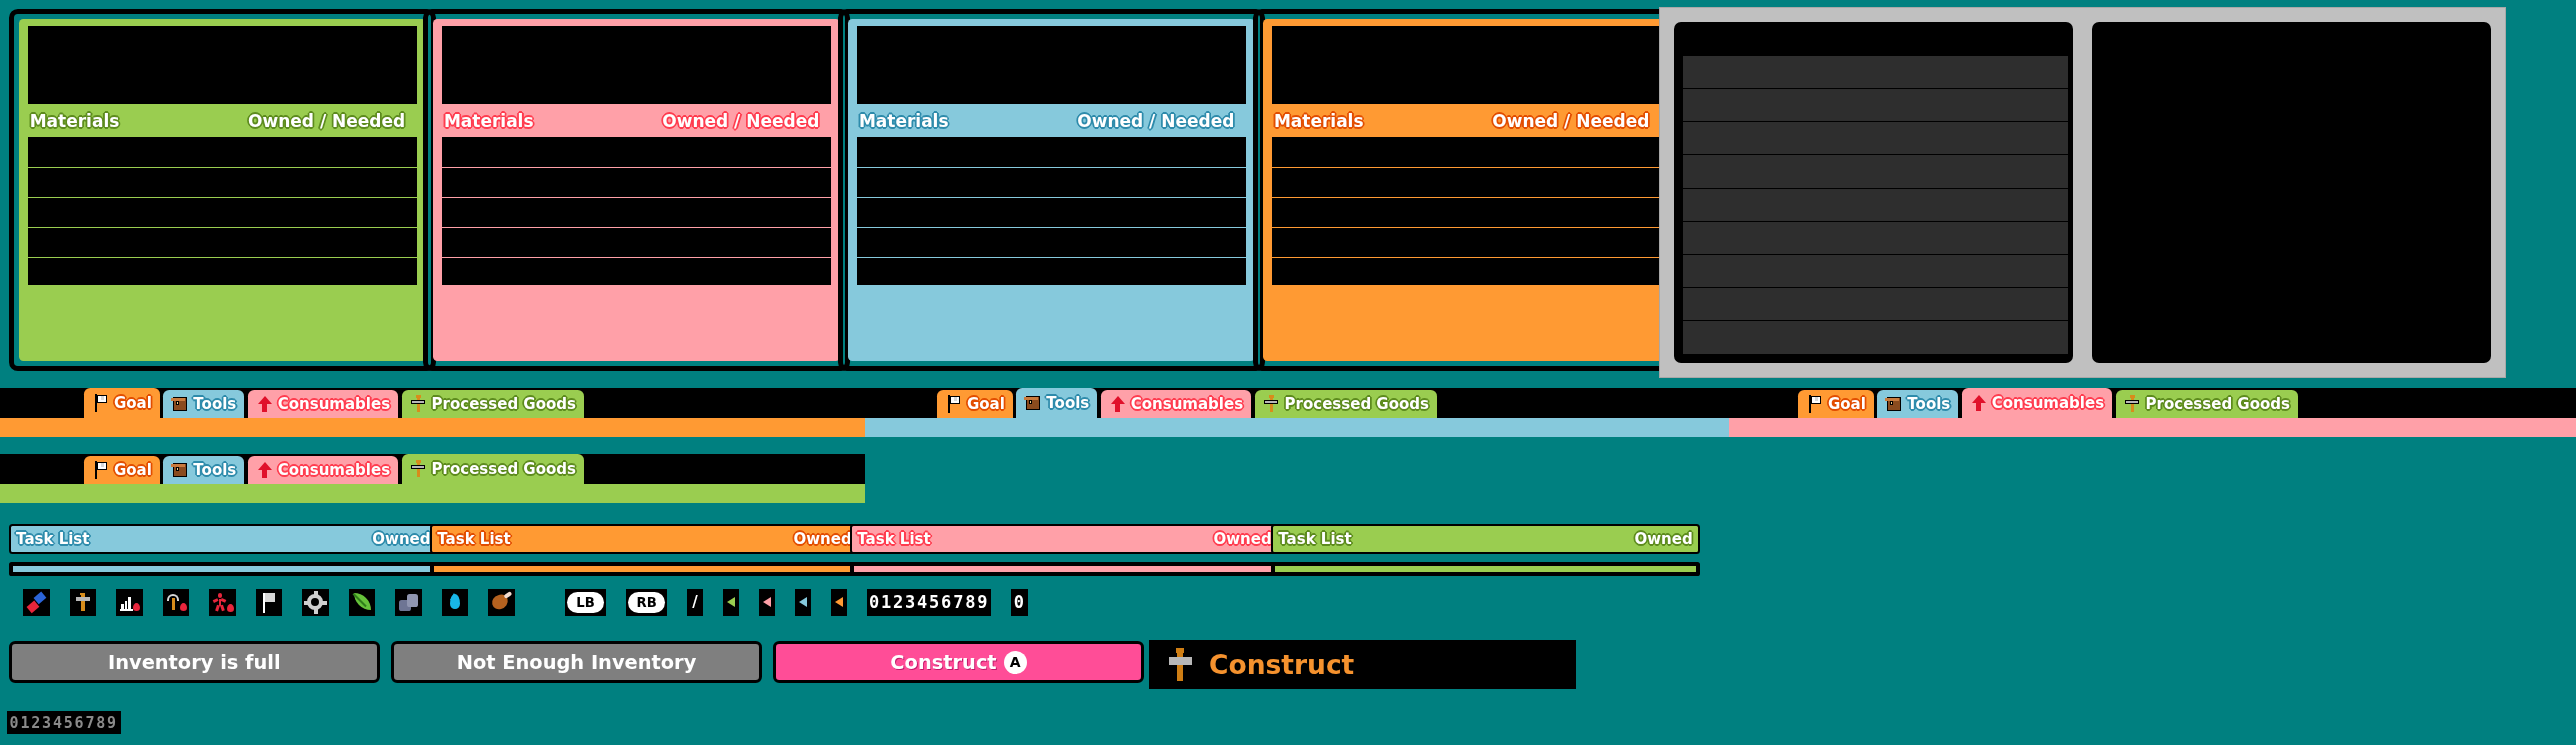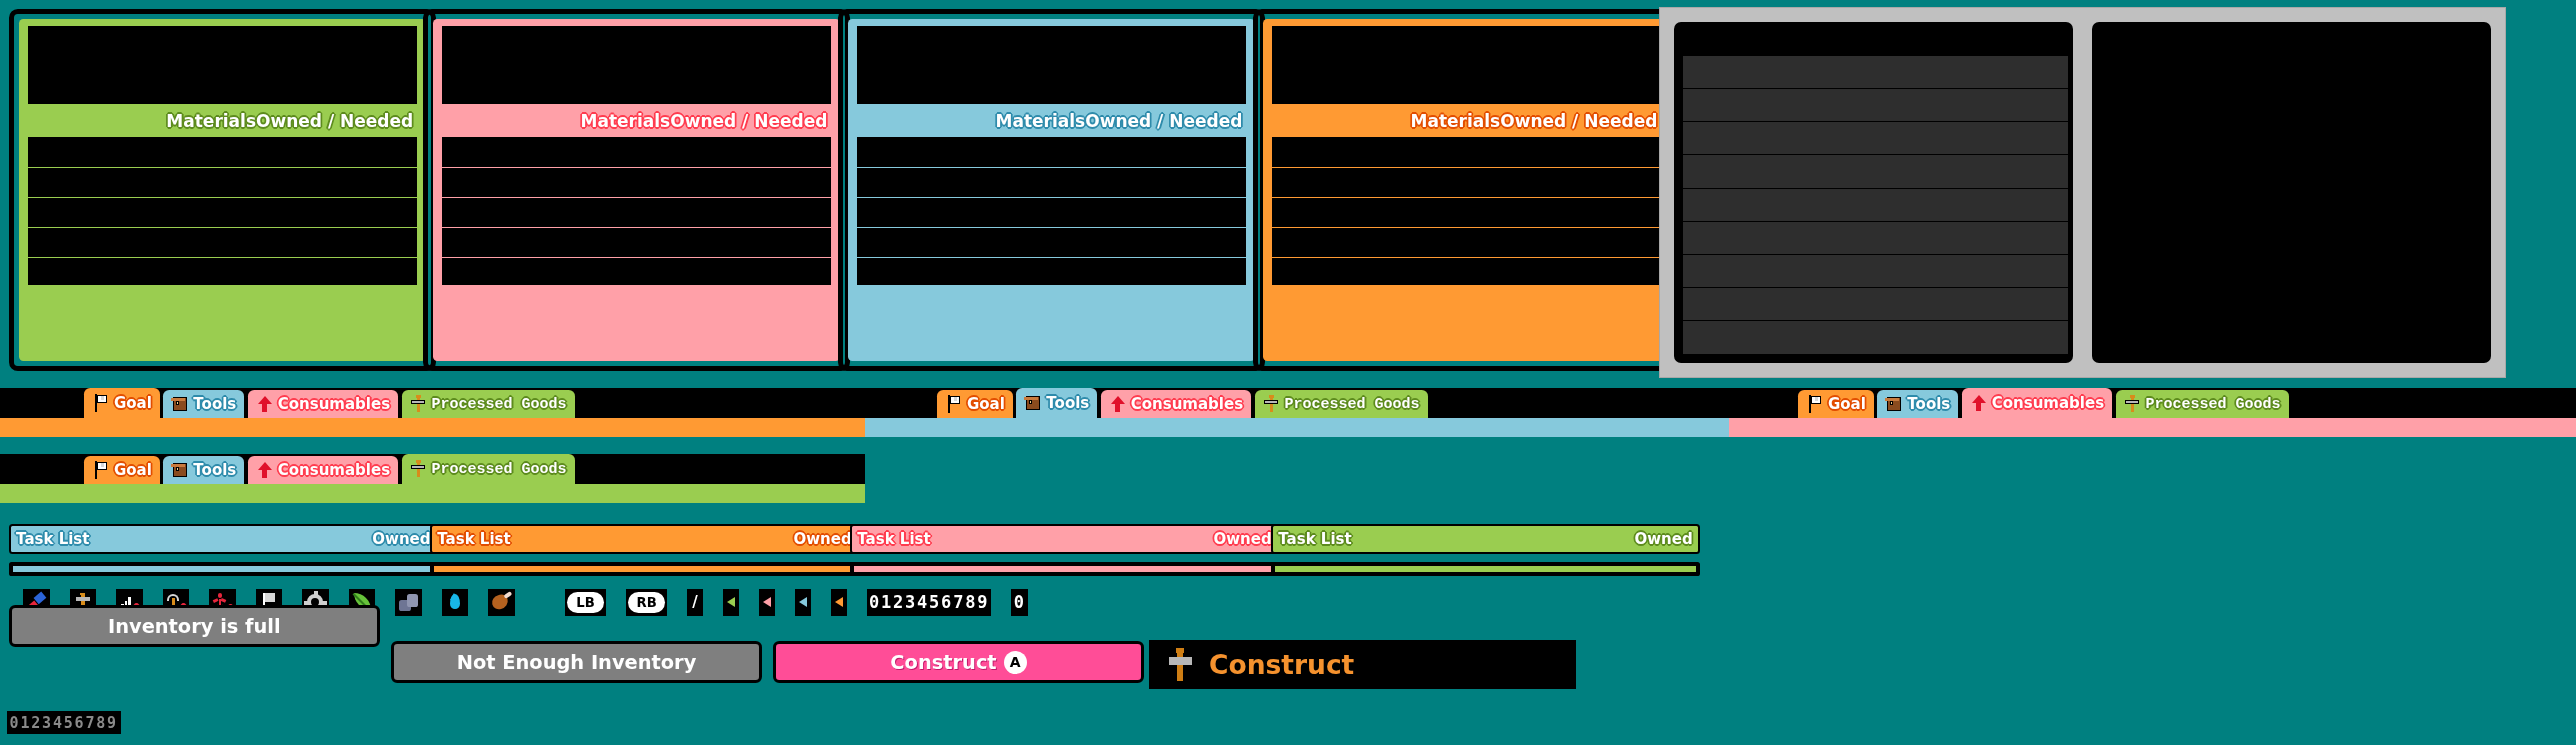--- a/index.html
+++ b/index.html
@@ -29,26 +29,26 @@
     border-radius: 4.4px;
   }
   .mat-top-black {
     position: absolute;
     left: 8.8px; right: 8.8px; top: 7px;
     height: 78px;
     background: #000;
   }
   .mat-header {
     position: absolute;
-    left: 5.3px; right: 7px;
+    left: 5.3px; right: 15px;
     top: 88px;
     height: 28px;
     display: flex;
     align-items: center;
-    justify-content: flex-end;
+    justify-content: space-between;
     padding: 0 5.3px;
   }
   .mat-header span {
     font-family: "DejaVu Sans", sans-serif;
     font-weight: bold;
     font-size: 17px;
     color: #fff;
     white-space: nowrap;
   }
   .mat-rows {
@@ -150,21 +150,21 @@
     white-space: nowrap;
     line-height: 1;
   }
   .tab.t-goal      { background: #ff9a33; }
   .tab.t-goal .tab-label      { text-shadow: 1.8px 0 #e24d00, -1.8px 0 #e24d00, 0 1.8px #e24d00, 0 -1.8px #e24d00, 0.9px 0.9px #e24d00,-0.9px -0.9px #e24d00,0.9px -0.9px #e24d00,-0.9px 0.9px #e24d00; }
   .tab.t-tools     { background: #86c9dc; }
   .tab.t-tools .tab-label     { text-shadow: 1.8px 0 #2e8bab, -1.8px 0 #2e8bab, 0 1.8px #2e8bab, 0 -1.8px #2e8bab, 0.9px 0.9px #2e8bab,-0.9px -0.9px #2e8bab,0.9px -0.9px #2e8bab,-0.9px 0.9px #2e8bab; }
   .tab.t-cons      { background: #ffa0a8; }
   .tab.t-cons .tab-label      { text-shadow: 1.8px 0 #ff3c4f, -1.8px 0 #ff3c4f, 0 1.8px #ff3c4f, 0 -1.8px #ff3c4f, 0.9px 0.9px #ff3c4f,-0.9px -0.9px #ff3c4f,0.9px -0.9px #ff3c4f,-0.9px 0.9px #ff3c4f; }
   .tab.t-proc      { background: #9acd50; }
-  .tab.t-proc .tab-label      { text-shadow: 1.8px 0 #5d8b1e, -1.8px 0 #5d8b1e, 0 1.8px #5d8b1e, 0 -1.8px #5d8b1e, 0.9px 0.9px #5d8b1e,-0.9px -0.9px #5d8b1e,0.9px -0.9px #5d8b1e,-0.9px 0.9px #5d8b1e; font-family: Liberation Mono, monospace; }
+  .tab.t-proc .tab-label      { text-shadow: 1.8px 0 #5d8b1e, -1.8px 0 #5d8b1e, 0 1.8px #5d8b1e, 0 -1.8px #5d8b1e, 0.9px 0.9px #5d8b1e,-0.9px -0.9px #5d8b1e,0.9px -0.9px #5d8b1e,-0.9px 0.9px #5d8b1e; }
   .tab.active { height: 30px; }
 
   .tab-icon { width: 17.6px; height: 17.6px; flex: 0 0 17.6px; position: relative; }
 
   
   .ic-flag .pole { position:absolute; left:2.6px; top:0; width:2.6px; height:17.6px; background:#000; }
   .ic-flag .cloth{ position:absolute; left:5.3px; top:0.9px; width:9.7px; height:8px; background:#fff; border:1.8px solid #000; }
   .ic-flag .cloth:after{ content:""; position:absolute; left:2.6px; top:0; width:3.5px; height:4.4px; background:#d8d8d8; }
 
   
@@ -772,21 +772,21 @@
       <i></i>
     </div>
   <div class="tri-box tri-orange">
       <i></i>
     </div>
 
   <div class="digit-strip">0123456789</div>
   <div class="digit-strip small">0</div>
 </div>
 
-<div class="big-btn btn-gray" style="left:8.8px; top:605px; width:371px;">
+<div class="big-btn btn-gray" style="left:8.8px; top:641px; width:371px;">
   <span class="blabel">Inventory is full</span>
 </div>
 
 <div class="big-btn btn-gray" style="left:391px; top:641px; width:371px;">
   <span class="blabel">Not Enough Inventory</span>
 </div>
 
 <div class="big-btn btn-pink" style="left:773px; top:641px; width:371px;">
   <span class="blabel">Construct</span>
   <span class="a-badge">A</span>

